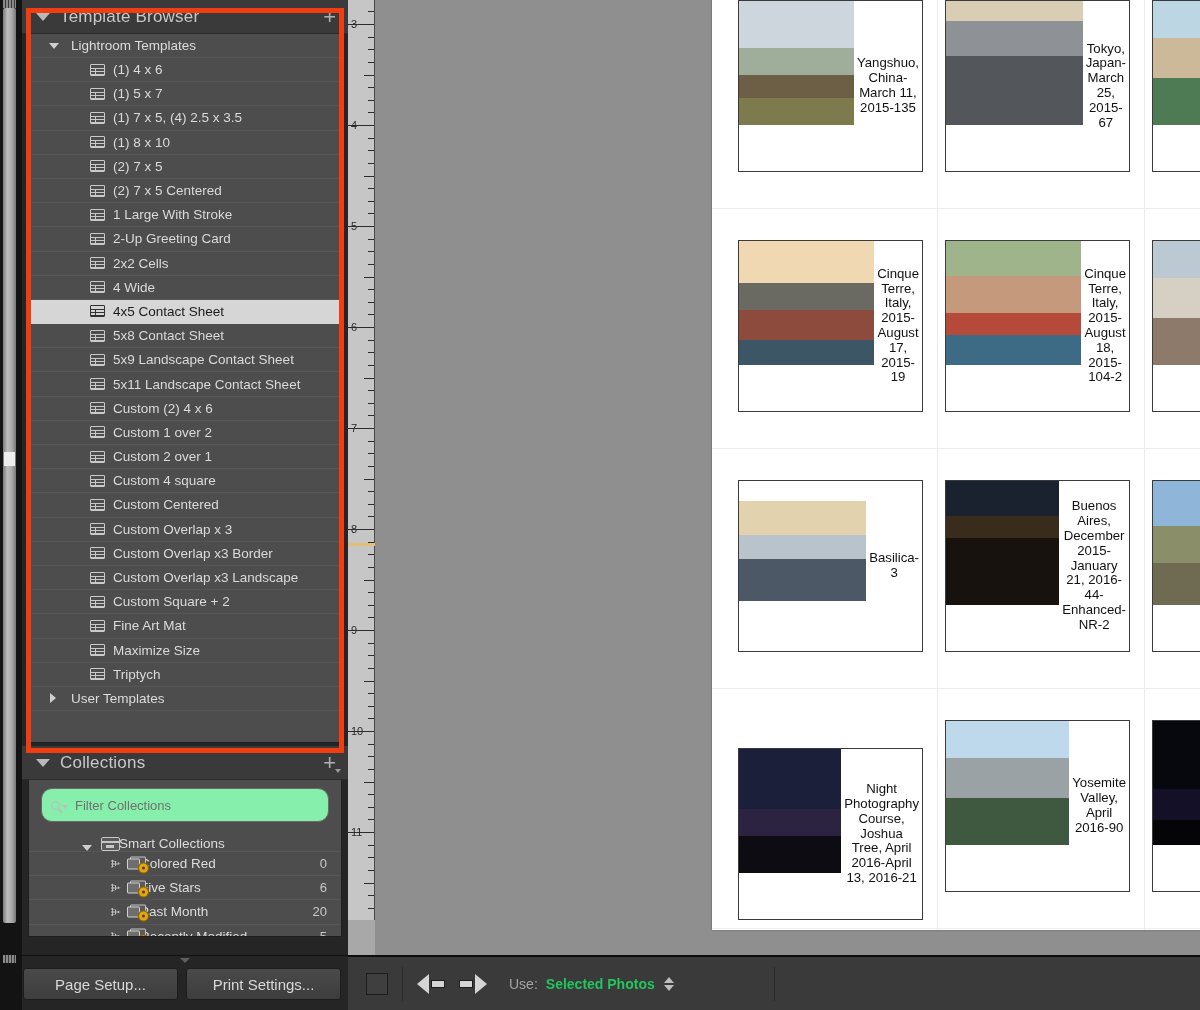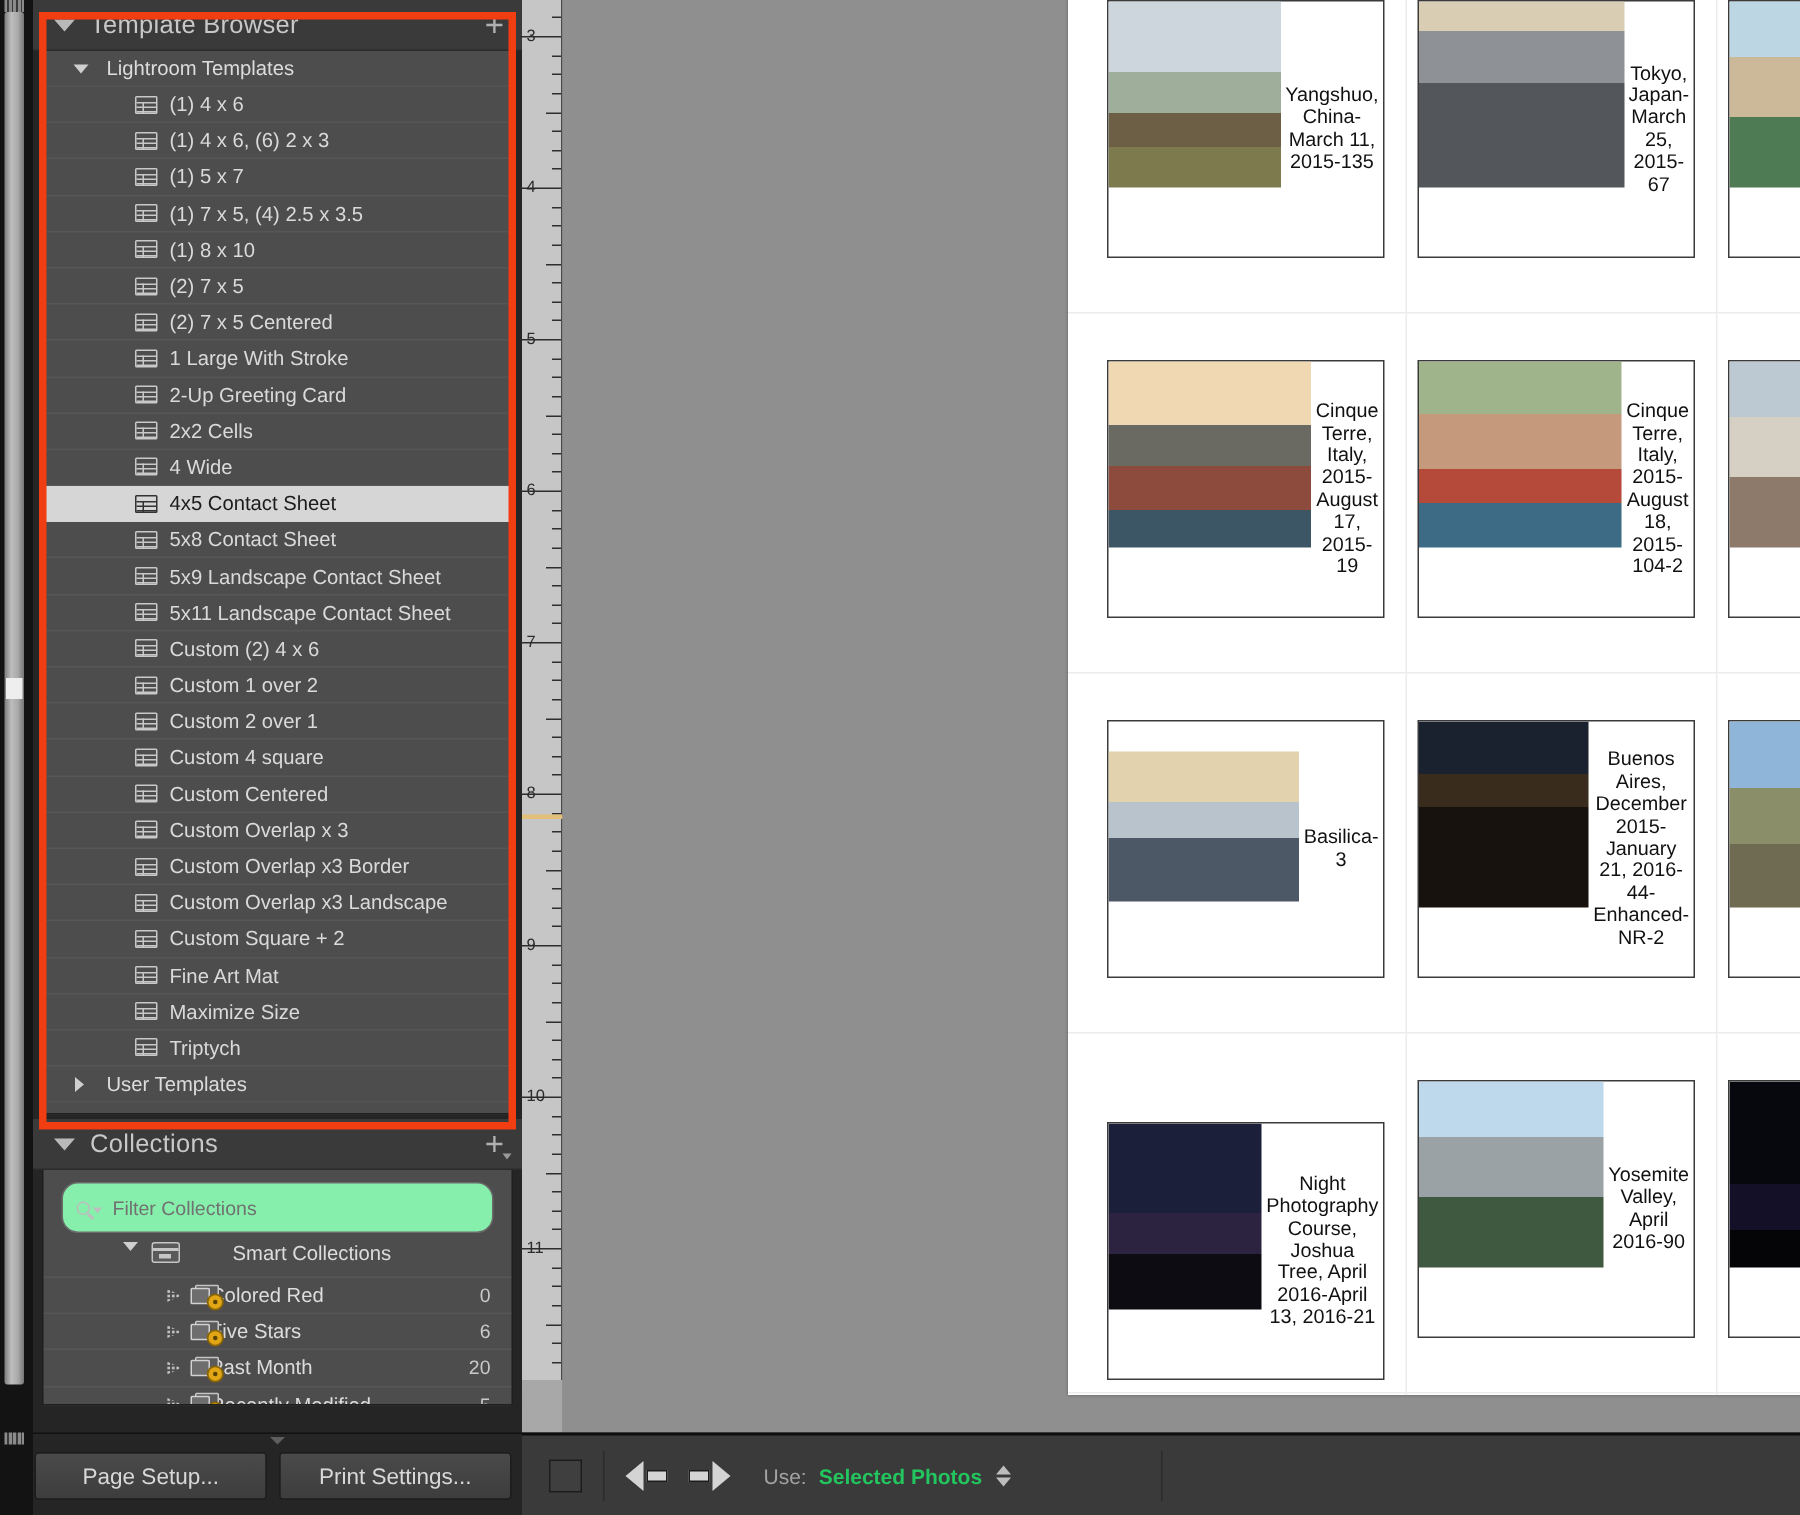--- a/index.html
+++ b/index.html
@@ -132,21 +132,21 @@
     width: 5px; height: 1.6px; background: #bdbdbd; transform: rotate(45deg);
   }
   .filter-box .mcar {
     width: 0; height: 0; border-left: 3px solid transparent;
     border-right: 3px solid transparent; border-top: 4px solid #bdbdbd;
     margin-right: 7px; margin-top: 3px;
   }
   .filter-box .ph { font-size: 13px; color: #717171; }
 
   .coll-group {
-    display: flex; align-items: flex-start; height: 24px; padding-left: 80px;
+    display: flex; align-items: flex-end; height: 24px; padding-left: 44px;
     position: relative; border-bottom: 1px solid #565656;
   }
   .coll-group .tri-d {
     position: absolute; left: 53px;
     width: 0; height: 0; border-left: 5px solid transparent;
     border-right: 5px solid transparent; border-top: 6px solid #cfcfcf;
   }
   .box-ic {
     position: absolute; left: 72px; width: 19px; height: 14px;
     border: 1.5px solid #c6c6c6; border-radius: 2px; background: #5a5a5a;
@@ -329,24 +329,20 @@
 
     <div class="tpl-body">
       <div class="tree-group">
         <span class="tri-d"></span>
         <span class="lbl">Lightroom Templates</span>
       </div>
       <div id="tpl-rows">
           <div class="tpl-row">
             <span class="ic"></span>
             <span class="lbl">(1) 4 x 6</span>
-          </div>
-          <div class="tpl-row">
-            <span class="ic"></span>
-            <span class="lbl">(1) 4 x 6, (6) 2 x 3</span>
           </div>
           <div class="tpl-row">
             <span class="ic"></span>
             <span class="lbl">(1) 5 x 7</span>
           </div>
           <div class="tpl-row">
             <span class="ic"></span>
             <span class="lbl">(1) 7 x 5, (4) 2.5 x 3.5</span>
           </div>
           <div class="tpl-row">

